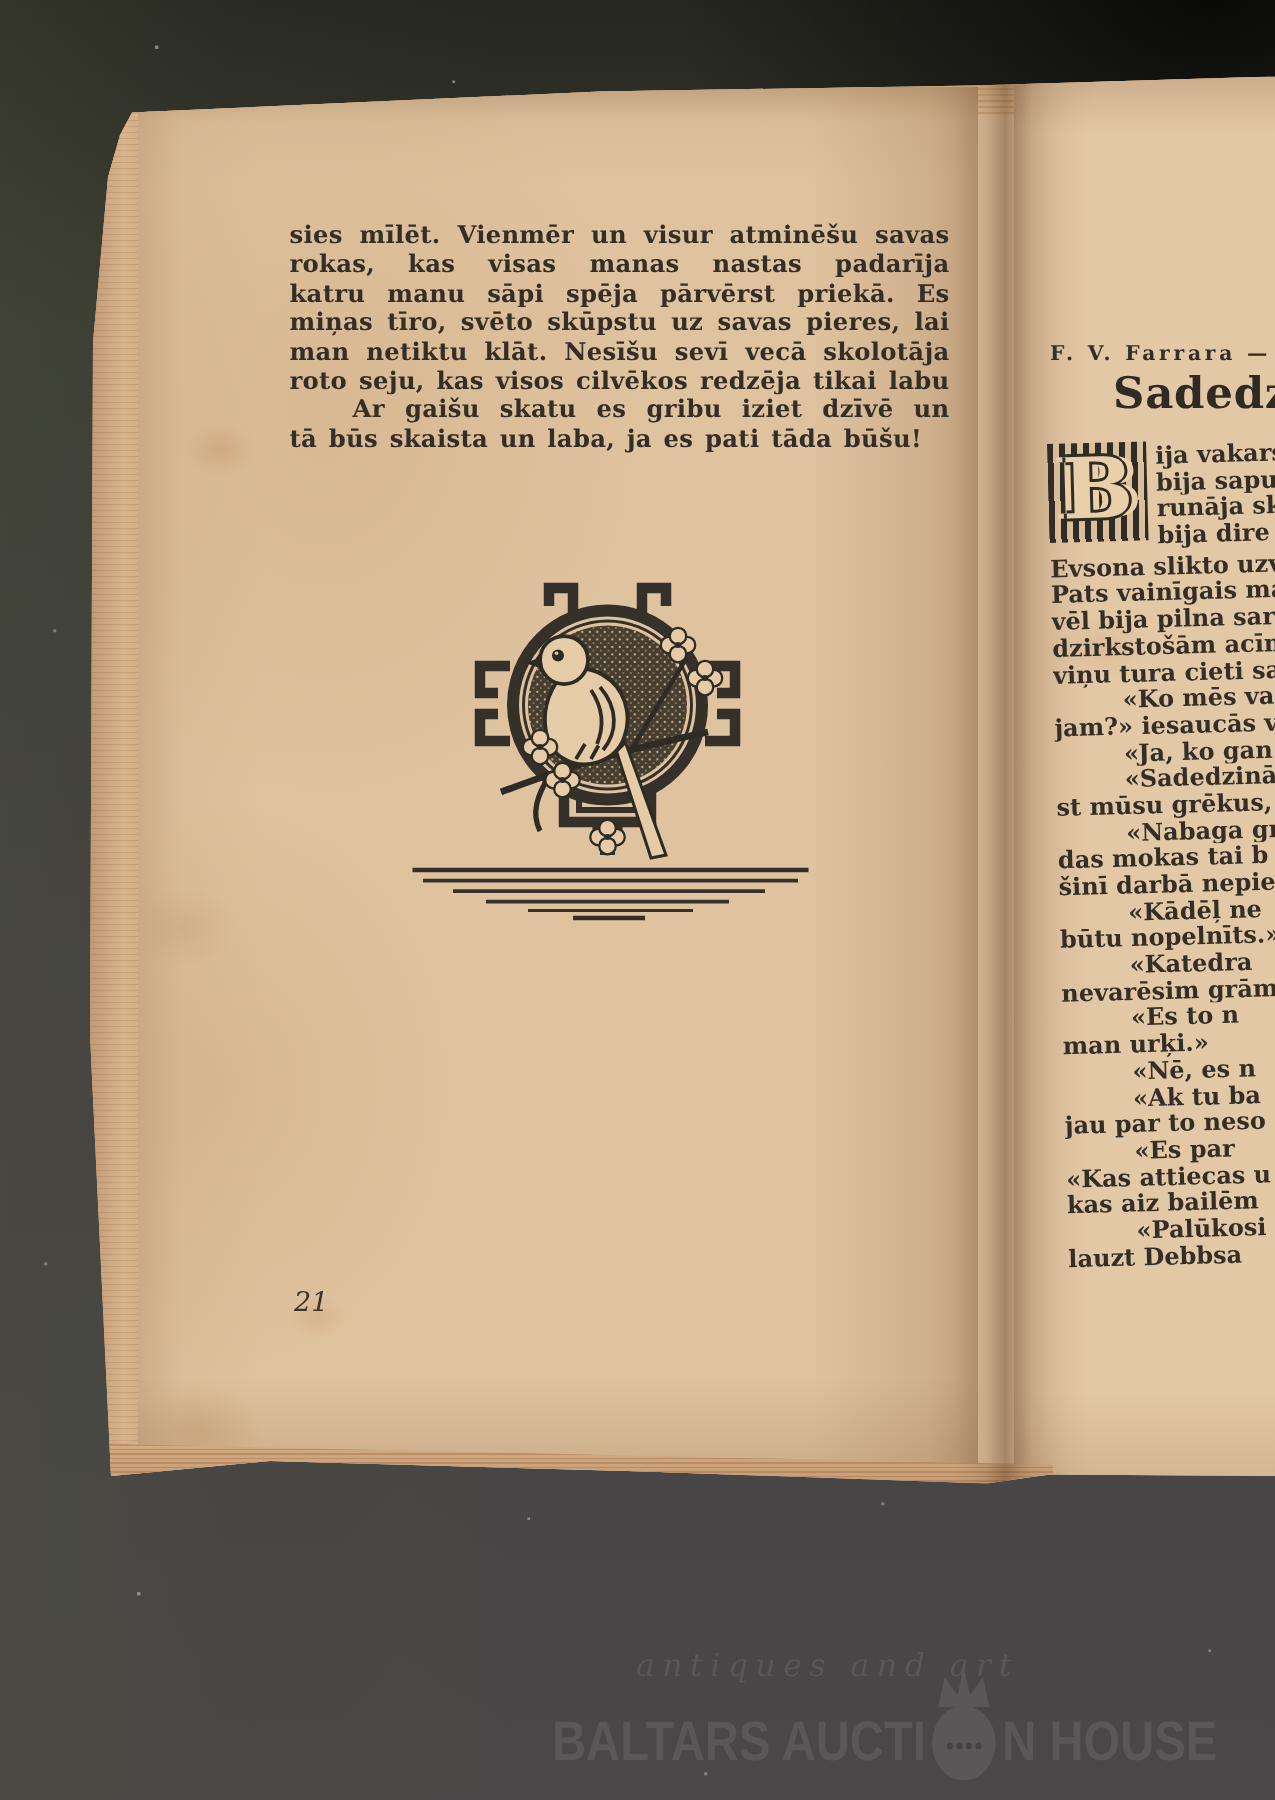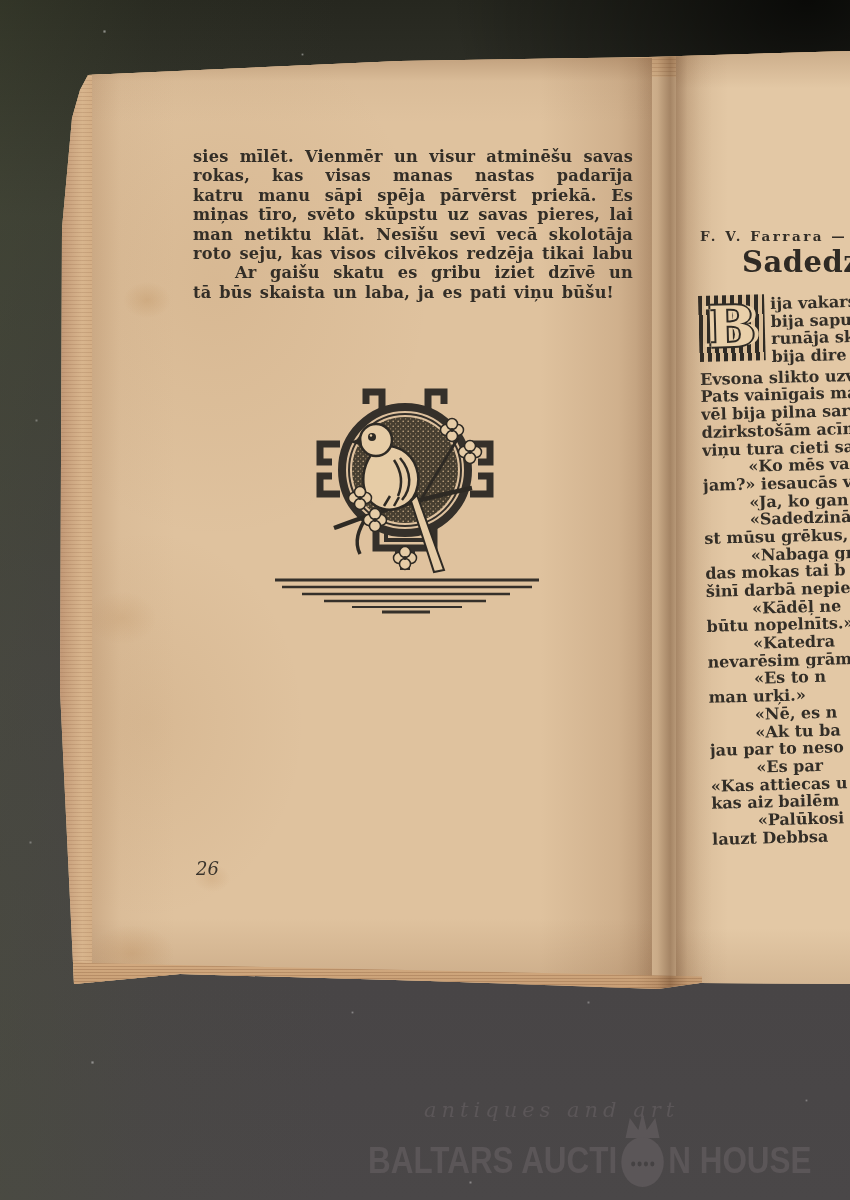--- a/index.html
+++ b/index.html
@@ -108,21 +108,21 @@
 
       <div class="lp-text">
 
       <div class="lline just">sies mīlēt. Vienmēr un visur atminēšu savas māmiņas</div>
           <div class="lline just">rokas, kas visas manas nastas padarīja vieglas, kas</div>
           <div class="lline just">katru manu sāpi spēja pārvērst priekā. Es nesīšu mā-</div>
           <div class="lline just">miņas tīro, svēto skūpstu uz savas pieres, lai ļaunums</div>
           <div class="lline just">man netiktu klāt. Nesīšu sevī vecā skolotāja apskaid-</div>
           <div class="lline just">roto seju, kas visos cilvēkos redzēja tikai labu vien.</div>
           <div class="lline just-indent">Ar gaišu skatu es gribu iziet dzīvē un ticēt, ka</div>
-          <div class="lline plain">tā būs skaista un laba, ja es pati viņu būšu!</div>
+          <div class="lline plain">tā būs skaista un laba, ja es pati tāda būšu!</div>
         </div>
 
       <svg class="emblem" width="270" height="235" viewBox="0 0 270 235">
         <defs>
           <pattern id="stip" width="5" height="5" patternUnits="userSpaceOnUse">
             <rect width="5" height="5" fill="#463e30"></rect>
             <circle cx="1.2" cy="1.2" r="0.8" fill="#c9ad86"></circle>
             <circle cx="3.6" cy="3.8" r="0.6" fill="#a98f6c"></circle>
           </pattern>
         </defs>
@@ -194,21 +194,21 @@
         <g stroke="#35302a">
           <path d="M3 200 H267" stroke-width="3"></path>
           <path d="M10 207 H260" stroke-width="2.5"></path>
           <path d="M30 214 H238" stroke-width="2.5"></path>
           <path d="M52 221 H214" stroke-width="2.5"></path>
           <path d="M80 227 H190" stroke-width="2"></path>
           <path d="M110 232 H158" stroke-width="3"></path>
         </g>
       </svg>
 
-      <div class="pagenum">26</div>
+      <div class="pagenum">21</div>
     </div>
 
     <div class="page-right">
       <div class="rp-header">F. V. Farrara — V</div>
       <div class="rp-title">Sadedzin</div>
 
       <div class="rp-body">
         <div class="dropcap-row">
           <div class="dropcap">
             <span>B</span>

